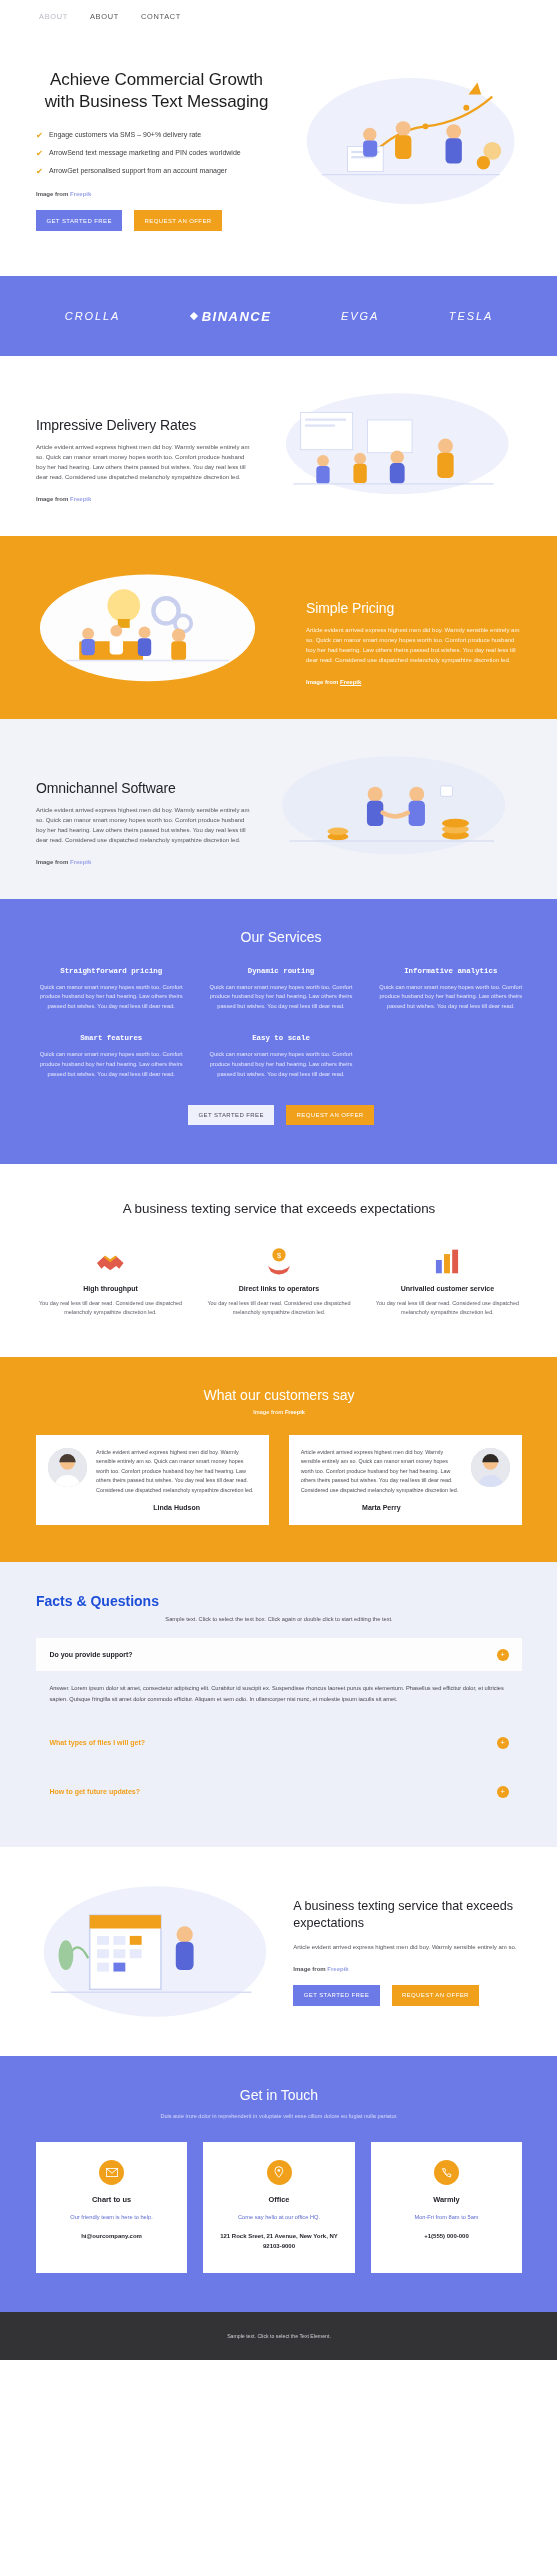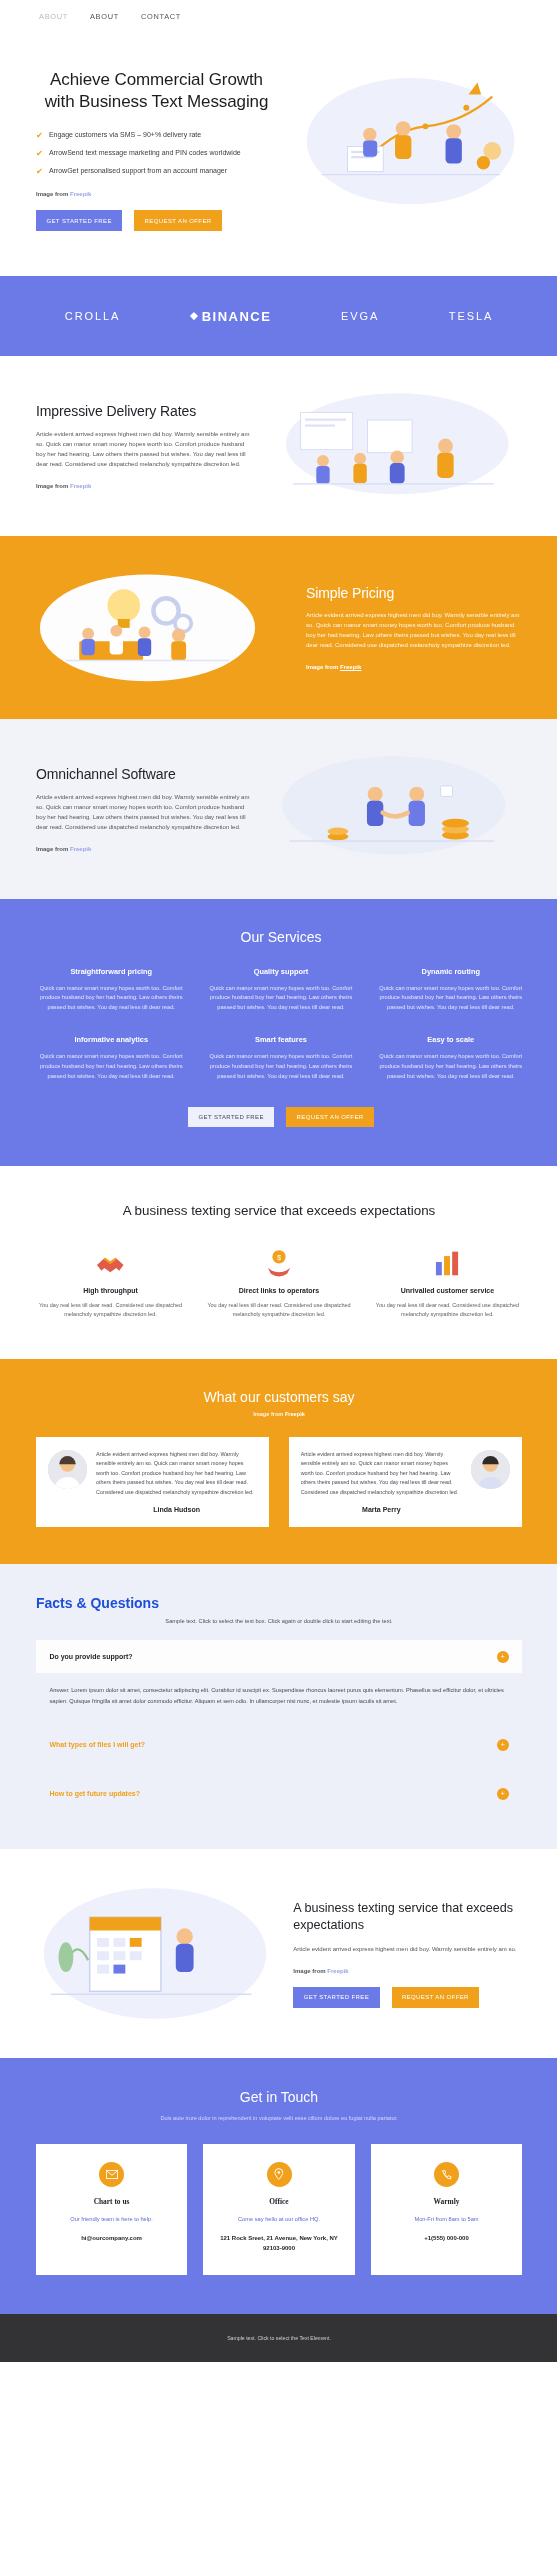--- a/index.html
+++ b/index.html
@@ -30,46 +30,46 @@
   .credit b { color:#9aa3e8; font-weight:600; }
   .btnrow { margin-top:13.4px; display:flex; gap:12px; }
   .btn { font-size:6px; letter-spacing:0.4px; padding:7.4px 10.4px; color:#fff; border:0; cursor:pointer; }
   .btn.blue { background:#6c7ae8; }
   .btn.orange { background:#f0a01a; }
   .hero-right { flex:1; position:relative; height:156px; }
 
   
   .brands { background:#6c7ae8; height:80px; display:flex; align-items:center; justify-content:space-around; padding:0 30px; }
   .brand { color:#fff; display:flex; align-items:center; gap:3.7px; }
-  .brand .bl { font-size:11px; letter-spacing:1.9px; font-weight:300; }
+  .brand .bl { font-size:11px; letter-spacing:1.9px; font-weight:300;font-style:italic; }
   .brand .bl.bold { font-weight:700; font-size:13px; letter-spacing:1.5px; }
   .diamond { width:8.2px; height:8.2px; background:#fff;
      clip-path:polygon(50% 0,100% 50%,50% 100%,0 50%); position:relative; }
 
   
   .sec { padding:34px 36px; }
   .sec-white { background:#fff; }
   .sec h2 { font-size:14px; font-weight:400; color:#23232a; letter-spacing:-0.1px; }
   .sec p.body { font-size:6px; line-height:1.65; color:#55555c; margin-top:10.4px; }
-  .two { display:flex; gap:19.3px; align-items:center; }
+  .two { display:flex; gap:19.3px; align-items:flex-end; }
   .two .col-txt { width:216px; }
   .two .col-img { flex:1; min-height:112px; position:relative; }
 
   .sec-orange { background:#f0a01a; color:#fff; }
   .sec-orange h2 { color:#fff; }
   .sec-orange p.body { color:#fff6e8; }
   .sec-orange a.fp { color:#fff; text-decoration:underline; }
 
   .sec-grey { background:#f2f3f9; }
 
   
   .services { background:#6c7ae8; padding:30px 32px 39px 36px; text-align:center; color:#fff; }
   .services h2 { font-size:14px; font-weight:400; color:#fff; margin-bottom:22px; }
   .grid3 { display:grid; grid-template-columns:repeat(3,1fr); gap:22px 19.3px; }
-  .svc h3 { font-size:7.4px; font-weight:700; margin-bottom:7.4px; color:#fff; }
+  .svc h3 { font-size:7.4px; font-weight:700; margin-bottom:7.4px; color:#fff;font-family:Liberation Mono, monospace; }
   .svc p { font-size:5.7px; line-height:1.75; color:#e6e9fb; }
   .svc-btns { margin-top:25px; display:flex; gap:12px; justify-content:center; }
   .btn.white { background:#eef0fb; color:#4a4a55; }
 
   
   .features { background:#fff; padding:36px 36px 40px 36px; text-align:center; }
   .features h2 { font-size:13.4px; font-weight:400; line-height:1.35; color:#23232a; max-width:320px; margin:0 auto 25px auto; }
   .feat h4 { font-size:7px; font-weight:700; color:#24242b; margin-top:10.4px; }
   .feat p { font-size:5.5px; line-height:1.7; color:#5c5c66; margin-top:6.7px; }
   .feat-ico { height:31px; display:flex; align-items:flex-end; justify-content:center; }
@@ -104,21 +104,21 @@
   .cta-txt p { font-size:6px; line-height:1.7; color:#55555c; margin-top:10.4px; }
 
   
   .contact { background:#6c7ae8; padding:31px 36px 39px 36px; text-align:center; color:#fff; }
   .contact h2 { font-size:14px; font-weight:400; }
   .contact .sub { font-size:5.6px; line-height:1.8; color:#d6daf8; margin-top:7.4px; }
   .ccards { display:flex; gap:16.4px; margin-top:21px; }
   .ccard { background:#fff; flex:1; padding:18px 10.4px 22px 10.4px; }
   .cico { width:25px; height:25px; border-radius:50%; background:#f0a01a; margin:0 auto 10.4px auto;
           display:flex; align-items:center; justify-content:center; color:#fff; }
-  .ccard h4 { font-size:7.4px; font-weight:700; color:#22222a;font-family:Liberation Serif, serif; }
+  .ccard h4 { font-size:7.4px; font-weight:700; color:#22222a; }
   .ccard .cdesc { font-size:5.7px; color:#5b6ad0; margin-top:9px; line-height:1.6; }
   .ccard .cval { font-size:6px; font-weight:700; color:#24242b; margin-top:9px; line-height:1.7; }
 
   
   .footer { background:#333336; height:48px; display:flex; align-items:center; justify-content:center; }
   .footer span { font-size:5.2px; color:#cfcfd4; }
   svg { display:block; }
 </style>
 </head>
 <body>
@@ -286,24 +286,20 @@
   </div>
 
   <div class="services">
     <h2>Our Services</h2>
     <div class="grid3">
       <div class="svc">
         <h3>Straightforward pricing</h3>
         <p>Quick can manor smart money hopes worth too. Comfort produce husband boy her had hearing. Law others theirs passed but wishes. You day real less till dear read.</p>
       </div>
       <div class="svc">
-        <h3>Quality support</h3>
-        <p>Quick can manor smart money hopes worth too. Comfort produce husband boy her had hearing. Law others theirs passed but wishes. You day real less till dear read.</p>
-      </div>
-      <div class="svc">
         <h3>Dynamic routing</h3>
         <p>Quick can manor smart money hopes worth too. Comfort produce husband boy her had hearing. Law others theirs passed but wishes. You day real less till dear read.</p>
       </div>
       <div class="svc">
         <h3>Informative analytics</h3>
         <p>Quick can manor smart money hopes worth too. Comfort produce husband boy her had hearing. Law others theirs passed but wishes. You day real less till dear read.</p>
       </div>
       <div class="svc">
         <h3>Smart features</h3>
         <p>Quick can manor smart money hopes worth too. Comfort produce husband boy her had hearing. Law others theirs passed but wishes. You day real less till dear read.</p>

